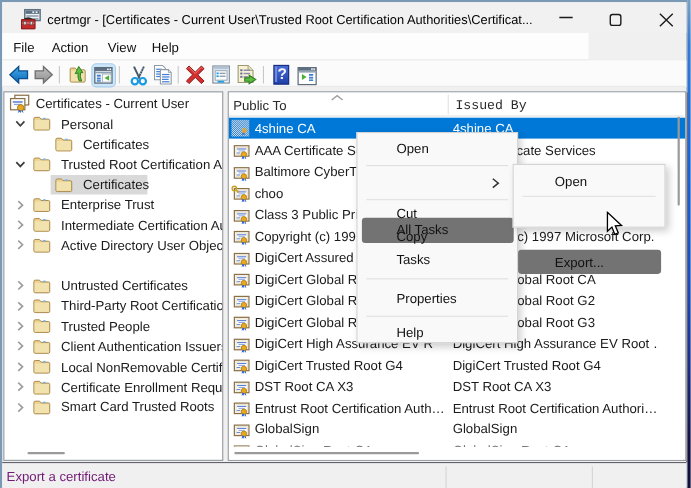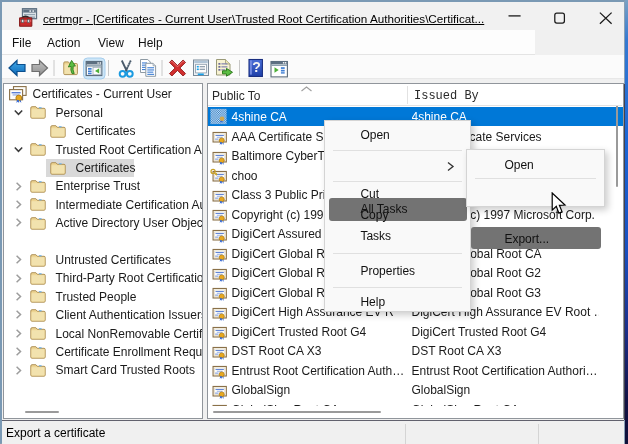--- a/index.html
+++ b/index.html
@@ -7,21 +7,21 @@
   body { font-family:"Liberation Sans", sans-serif; position:relative;
          background:#f0f0f0; font-size:12px; color:#1a1a1a; }
   .abs { position:absolute; }
   #desktop { left:625px; top:0; width:3px; height:444px;
     background:linear-gradient(#7ba2c4 0px, #3579d0 40px, #1b66d6 140px, #1a50c0 250px, #1c2f8a 330px, #131244 400px, #10103a 444px); }
   #win { left:0; top:0; width:625px; height:443.5px; background:#f0f0f0;
          border-left:2px solid #7a99b4; border-top:2px solid #7a99b4;
          border-right:1px solid #8aa0b5; border-bottom:1px solid #9aa0ad; }
   #rborder { left:623.5px; top:84px; width:1.5px; height:336px; background:#42424e; }
   #titlebar { left:2px; top:2px; width:621.5px; height:28px; background:#f1f1f1; }
-  #title-text { left:41px; top:9.5px; font-size:11.7px; color:#000; white-space:nowrap;text-decoration:underline; }
+  #title-text { left:41px; top:9.5px; font-size:11.7px; color:#000; white-space:nowrap; }
   #menubar { left:2px; top:30px; width:533px; height:24.5px; background:#fdfdfd;
              border-bottom:1px solid #e4e4e4; }
   .menu-item { position:absolute; top:5.5px; font-size:12px; color:#111; }
   #toolbar { left:2px; top:55px; width:621.5px; height:23.5px; overflow:visible; background:#fbfbfb;
              border-bottom:1px solid #e8e8e8; }
   #leftpane { left:3px; top:83px; width:200px; height:336px; background:#fff;
               border:1px solid #90959b; overflow:hidden; }
   #rightpane { left:207px; top:83px; width:416.5px; height:336px; background:#fff;
                border:1px solid #90959b; overflow:hidden; }
   #lhead { position:absolute; left:0; top:0; width:414px; height:22px; background:#fff;
@@ -37,21 +37,21 @@
   #listcover { position:absolute; left:0; top:321.5px; width:413px; height:13.5px; background:#fff; }
   .trow { position:absolute; left:0; width:198px; height:18.4px; white-space:nowrap; overflow:hidden; }
   .trow .lbl { position:absolute; top:2.6px; }
   .tsel { position:absolute; left:42px; top:-0.5px; width:88px; height:18.8px; background:#d9d9d9; }
   .chev { position:absolute; width:11px; height:11px; }
   .tico { position:absolute; overflow:visible; }
   .hthumb { position:absolute; height:2.6px; background:#9a9a9a; border-radius:2px; }
   #vthumb { position:absolute; left:407.5px; top:14px; width:2.8px; height:89px; background:#9a9a9a; border-radius:2px; }
   #status { left:2px; top:420px; width:621.5px; height:23.5px; background:#f0f0f0;
             border-top:1px solid #62626e; }
-  #status .txt { position:absolute; left:4px; top:5px; color:#000000; }
+  #status .txt { position:absolute; left:4px; top:5px; color:#701a75; }
   .ssep { position:absolute; top:3px; width:1px; height:20px; background:#d4d4d4; }
   .cmenu { position:absolute; background:#f9f9f9; border:1px solid #d4d4d4;
            box-shadow:3px 3px 7px rgba(0,0,0,0.2); }
   .mi { position:absolute; left:0; width:100%; height:21.5px; }
   .mi span { position:absolute; left:35px; top:3.8px; color:#111; }
   .mi.hl { background:#737373; border-radius:3px;margin-top:43px; }
   .msep { position:absolute; left:8px; right:8px; height:1px; background:#e0e0e0; }
 </style>
 </head>
 <body>

